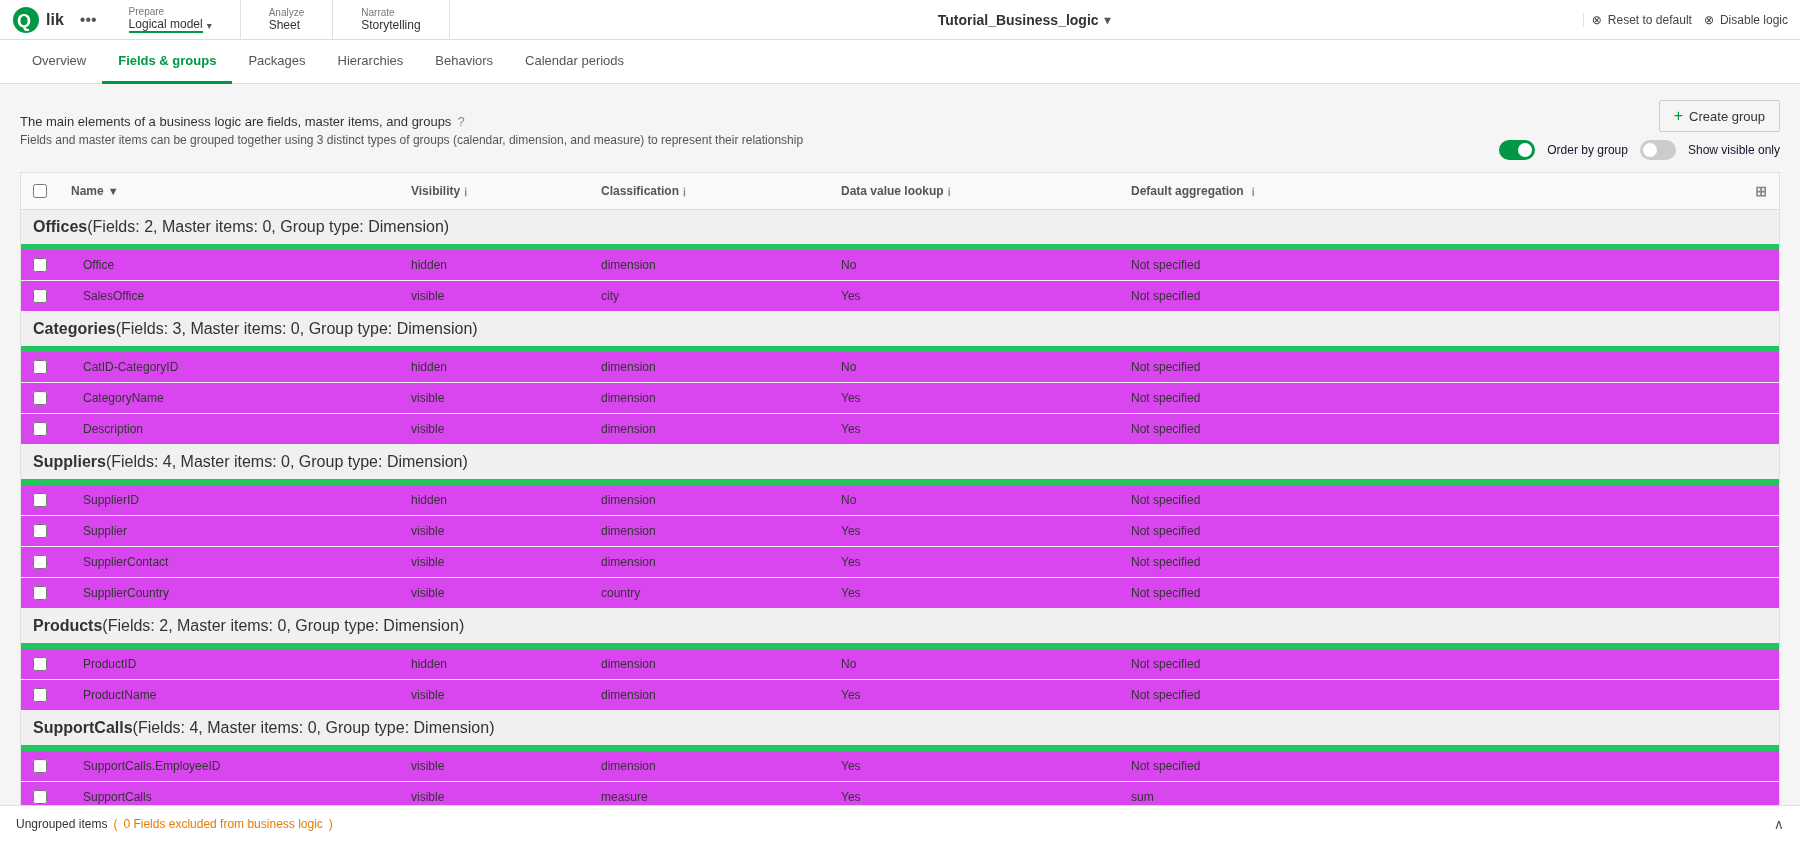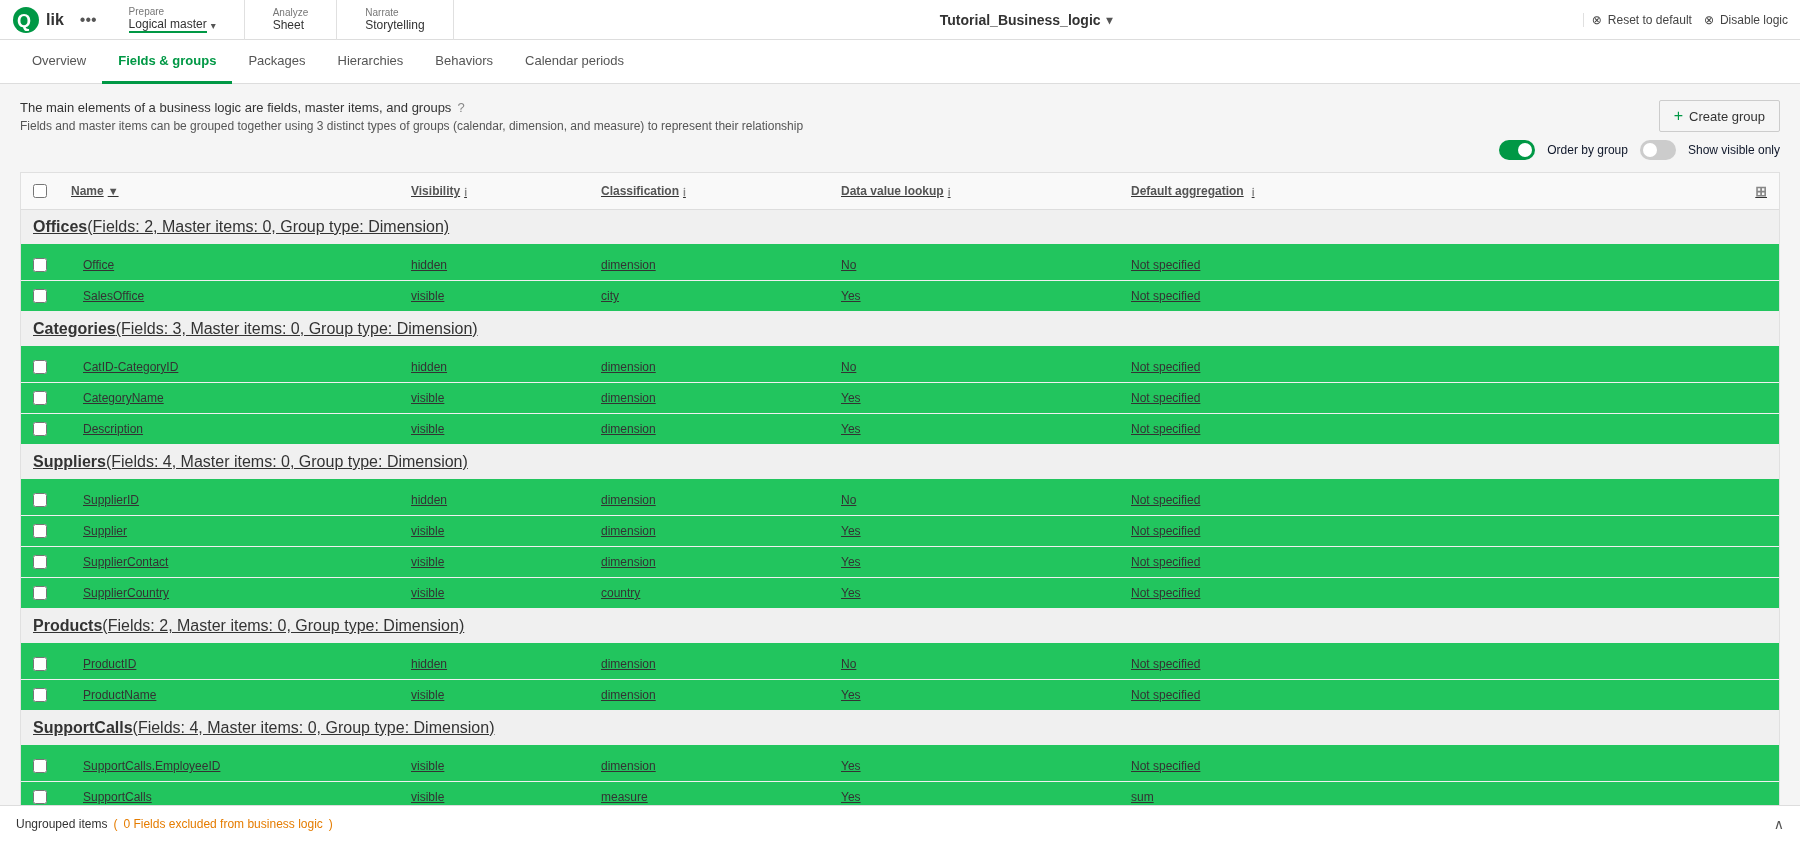--- a/index.html
+++ b/index.html
@@ -69,21 +69,21 @@
       display: flex; align-items: center; gap: 6px;
       font-size: 12px; color: #444; cursor: pointer; background: none; border: none;
     }
 
     
     .content-area {
       padding: 16px 20px 0;
       background: #f5f5f5;
     }
     .info-section {
-      display: flex; justify-content: space-between; align-items: flex-start;
+      display: flex; justify-content: space-between; align-items: center;
       margin-bottom: 12px;
     }
     .info-text .title-row {
       display: flex; align-items: center; gap: 6px;
       font-size: 13px; color: #333; margin-bottom: 4px;
     }
     .info-text .subtitle { font-size: 12px; color: #555; }
     .info-icon { color: #888; font-size: 13px; cursor: pointer; }
 
     .right-controls {
@@ -110,24 +110,23 @@
     .toggle-slider:before {
       position: absolute; content: ""; height: 14px; width: 14px;
       left: 3px; bottom: 3px; background: white; border-radius: 50%;
       transition: 0.3s; transform: translateX(16px);
     }
     .toggle-switch.off .toggle-slider { background-color: #ccc; }
     .toggle-switch.off .toggle-slider:before { transform: translateX(0); }
 
     
     .table-container {
-      background: #22c55e;
+      background: #d946ef;
       border: 1px solid #e0e0e0;
       overflow: hidden;
-      text-decoration: underline;
     }
     table {
       width: 100%; border-collapse: collapse;
     }
     thead tr {
       background: #f9f9f9;
       border-bottom: 1px solid #ddd;
     }
     thead th {
       padding: 10px 12px; text-align: left; font-size: 12px;
@@ -186,21 +185,21 @@
       <text x="5" y="21" font-size="18" font-weight="900" fill="white" font-family="Arial">Q</text>
     </svg>
     <span style="color:#333; font-size:16px; font-weight:700;">lik</span>
   </div>
   <button class="more-btn">•••</button>
 
   <div class="nav-section">
     <div class="nav-item">
       <span class="nav-label">Prepare</span>
       <div class="nav-item-with-arrow">
-        <span class="nav-value nav-underline">Logical master</span>
+        <span class="nav-value nav-underline">Logical model</span>
         <span class="nav-arrow">▾</span>
       </div>
     </div>
   </div>
 
   <div class="nav-section">
     <div class="nav-item">
       <span class="nav-label">Analyze</span>
       <span class="nav-value">Sheet</span>
     </div>

